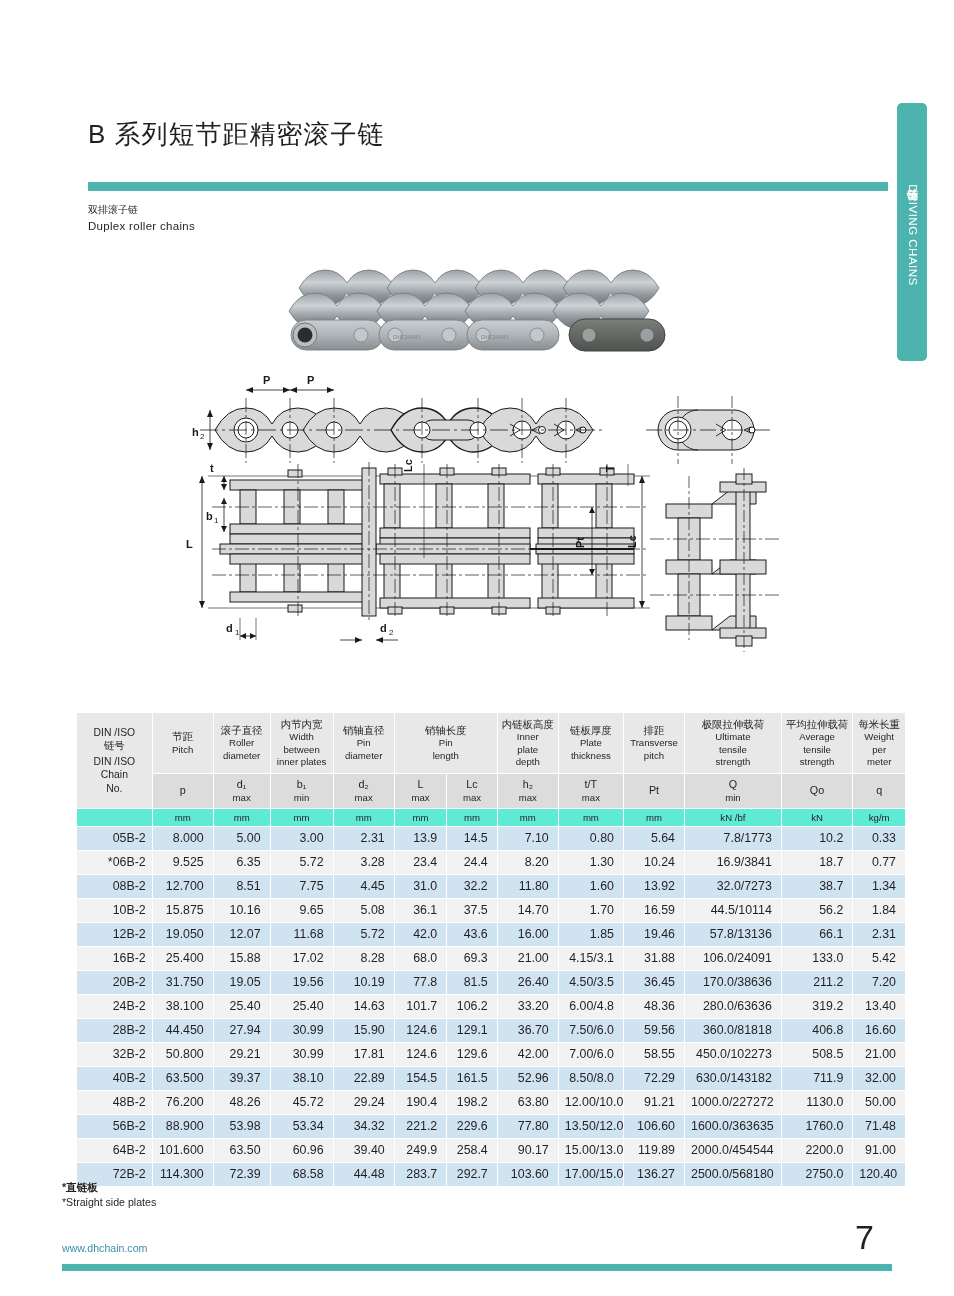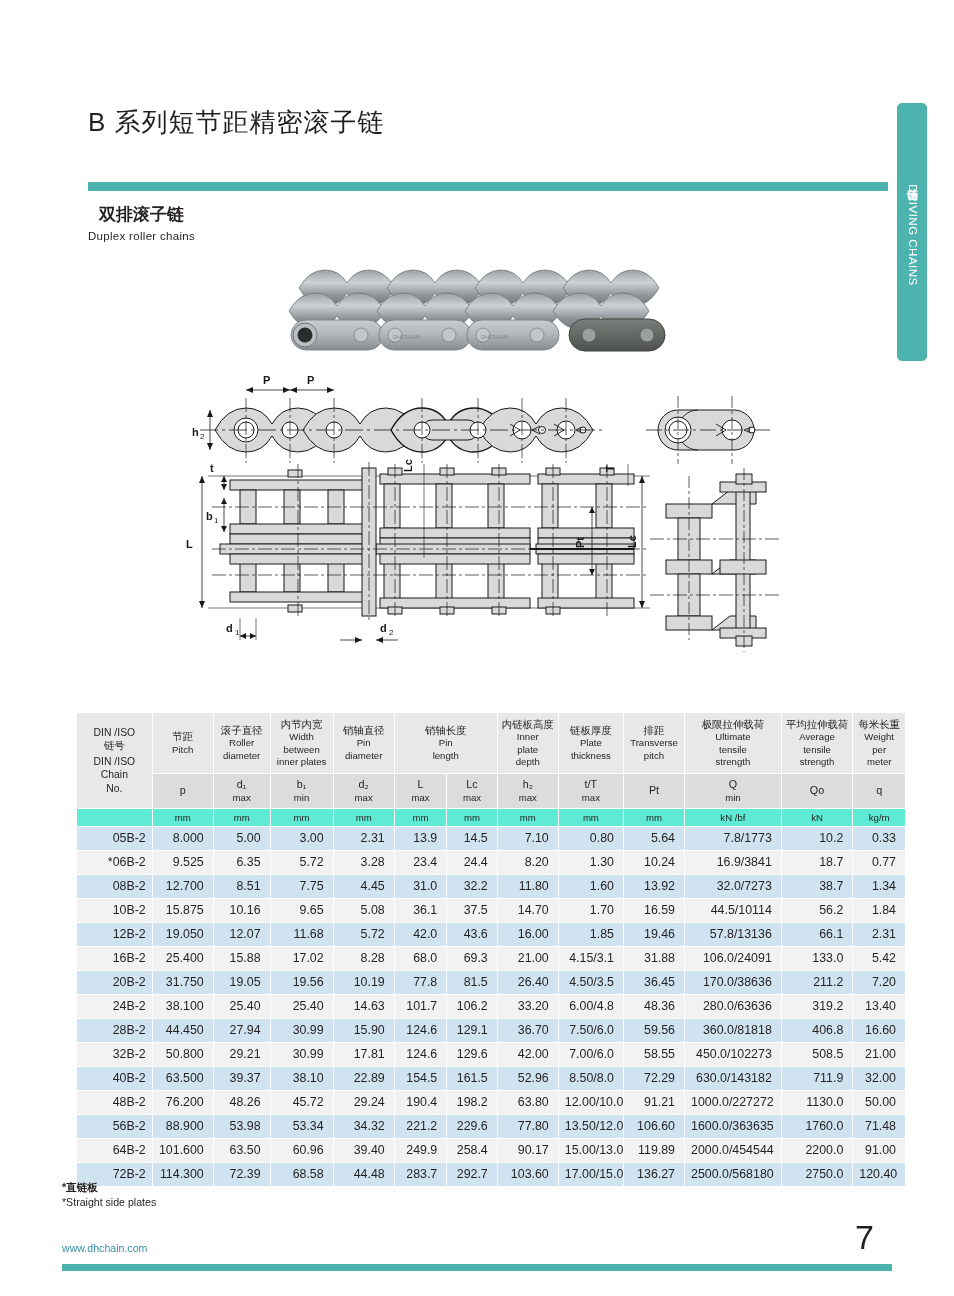--- a/index.html
+++ b/index.html
@@ -15,27 +15,27 @@
     position:absolute;left:897px;top:103px;width:30px;height:258px;
     background:#4cb3ae;border-radius:5px;
     display:flex;align-items:center;justify-content:center;
   }
   .side-tab span{
     writing-mode:vertical-rl;text-orientation:mixed;
     color:#ffffff;font-size:11.5px;letter-spacing:.5px;white-space:nowrap;
   }
 
   
-  .hdr{position:absolute;left:88px;top:108px;width:760px;}
+  .hdr{position:absolute;left:88px;top:120px;width:760px;}
   .hdr .cn{font-size:26px;letter-spacing:1px;line-height:1.15;font-weight:400;}
   .hdr .en{font-size:21.5px;font-weight:bold;line-height:1.2;margin-top:2px;letter-spacing:-.2px;}
   .rule{position:absolute;left:88px;top:182px;width:800px;height:9px;background:#4cb3ae;}
 
   .sub{position:absolute;left:88px;top:203px;}
-  .sub .cn{font-size:17px;font-weight:bold;line-height:1.45;text-align:center;}
+  .sub .cn{font-size:10px;font-weight:normal;line-height:1.45;}
   .sub .en{font-size:11.5px;line-height:1.45;letter-spacing:.3px;}
 
   
   .photo{position:absolute;left:283px;top:252px;width:400px;height:120px;}
 
   
   .draw{position:absolute;left:180px;top:368px;width:680px;height:320px;}
 
   
   .tbl-wrap{position:absolute;left:76px;top:712px;width:830px;}

